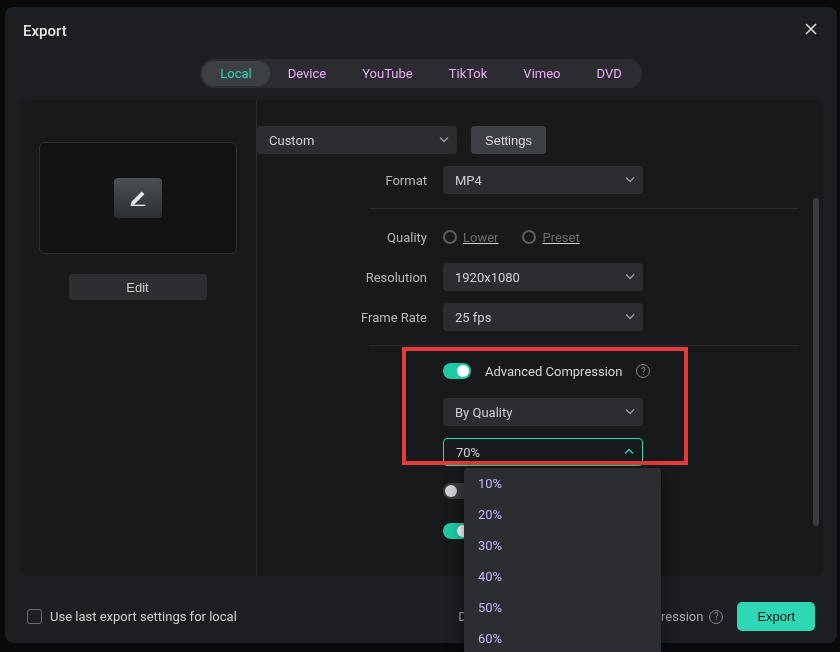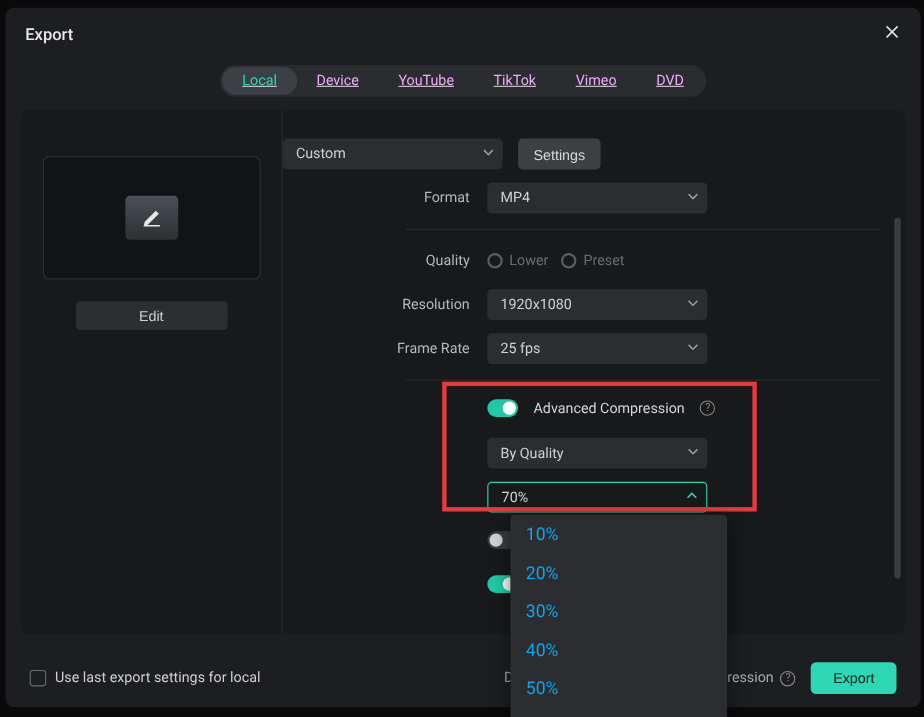--- a/index.html
+++ b/index.html
@@ -26,21 +26,20 @@
     padding: 14px 18px 8px 18px;
   }
   .titlebar h1 { font-size: 15px; font-weight: 500; color: #e8e8e8; }
   .close-btn { cursor: pointer; color: #e0e0e0; }
 
   .tabs {
     display: flex;
     justify-content: center;
     gap: 4px;
     padding: 10px 0 6px 0;
-    text-decoration: underline;
   }
   .pill {
     background: #2a2c30;
     border-radius: 14px;
     display: flex;
     padding: 2px;
   }
   .tab {
     padding: 5px 18px;
     font-size: 13px;
@@ -146,21 +145,21 @@
     color: #d8d8d8;
     font-size: 13px;
     cursor: pointer;
   }
   .divider {
     height: 1px; background: #2a2c30;
     margin: 8px 0 8px 112px;
     width: 430px;
   }
 
-  .radios { display: flex; align-items: center; gap: 12px; margin-left: 0; }
+  .radios { display: flex; align-items: center; gap: 24px; margin-left: 0; text-decoration: underline; }
   .radio { display: flex; align-items: center; gap: 6px; font-size: 13px; color: #6a6c6f; cursor: pointer; }
   .radio .dot { width: 14px; height: 14px; border-radius: 50%; border: 2px solid #5b5d60; }
   .radio.sel .dot { border-color: #7c7e81; background: radial-gradient(circle,#8c8e91 38%, transparent 42%); }
 
   .toggle {
     width: 28px; height: 16px; border-radius: 8px;
     background: #3a3c40; position: relative; cursor: pointer; flex-shrink: 0;
   }
   .toggle::after {
     content: ""; position: absolute; width: 12px; height: 12px; border-radius: 50%;
@@ -195,22 +194,22 @@
     position: absolute;
     left: 459px; top: 461px;
     width: 197px;
     background: #2b2d31;
     border-radius: 4px;
     z-index: 10;
     box-shadow: 0 4px 16px rgba(0,0,0,.5);
   }
   .dropdown-open .opt {
     padding: 8px 14px;
-    font-size: 16px;
-    color: #0ea5e9;
+    font-size: 13px;
+    color: #c4b5fd;
     cursor: pointer;
   }
 
   .sel-outlined {
     border: 1px solid #2fd8b4;
     background: #17191b;
   }
 
   .footer {
     position: absolute;

